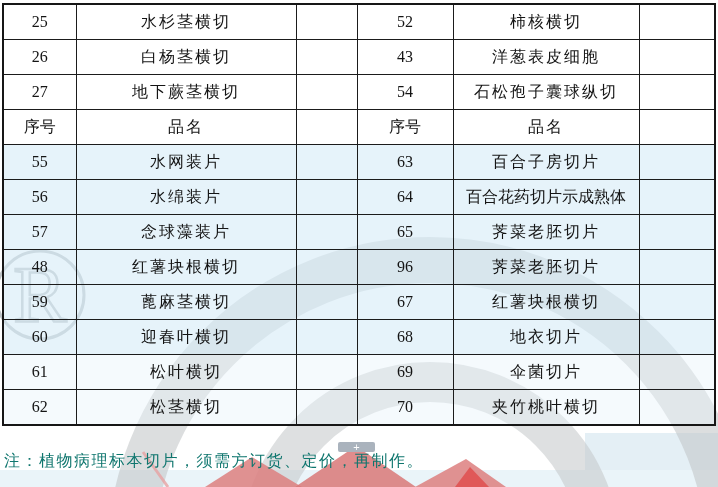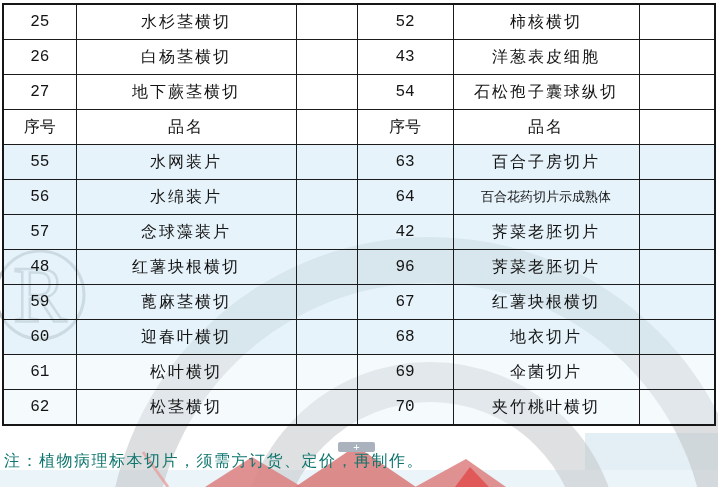--- a/index.html
+++ b/index.html
@@ -11,34 +11,34 @@
     font-family:"Liberation Serif","DejaVu Serif",serif;
     color:#141414;
   }
   .wm{position:absolute;left:0;top:0;width:718px;height:487px;z-index:0;}
   table.grid{
     position:absolute;left:2px;top:3px;z-index:1;
     width:712px;
     border-collapse:collapse;
     table-layout:fixed;
   }
-  table.grid{border:2px solid #161616;font-family:Liberation Mono, monospace;}
+  table.grid{border:2px solid #161616;}
   table.grid td{
     border:1.5px solid #1b1b1b;
     height:34px;
     text-align:center;
     vertical-align:middle;
     font-size:16px;
     padding:0;
     overflow:hidden;
     white-space:nowrap;
     background:rgba(255,255,255,0.96);
   }
   table.grid td.name{letter-spacing:2px;}
-  table.grid td.name.long{letter-spacing:0;font-size:13px;}
+  table.grid td.name.long{letter-spacing:0;font-size:16px;}
   table.grid tr.tint td{background:rgba(213,235,246,0.60);}
   table.grid tr.tint2 td{background:rgba(230,243,250,0.42);margin-top:30px;}
   .note{
     position:absolute;left:4px;top:451px;z-index:2;
     font-size:16px;letter-spacing:1.5px;color:#0f766e;
     white-space:nowrap;
   }
   .insert{
     position:absolute;left:338px;top:442px;z-index:3;
     width:37px;height:10px;
@@ -131,21 +131,21 @@
           <td class="name">水绵装片</td>
           <td class="blank"></td>
           <td class="serial">64</td>
           <td class="name long">百合花药切片示成熟体</td>
           <td class="blank"></td>
         </tr>
         <tr class="tint">
           <td class="serial">57</td>
           <td class="name">念球藻装片</td>
           <td class="blank"></td>
-          <td class="serial">42</td>
+          <td class="serial">65</td>
           <td class="name">荠菜老胚切片</td>
           <td class="blank"></td>
         </tr>
         <tr class="tint">
           <td class="serial">48</td>
           <td class="name">红薯块根横切</td>
           <td class="blank"></td>
           <td class="serial">96</td>
           <td class="name">荠菜老胚切片</td>
           <td class="blank"></td>

